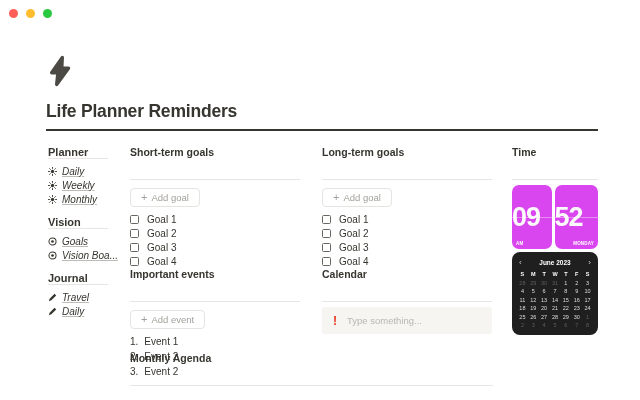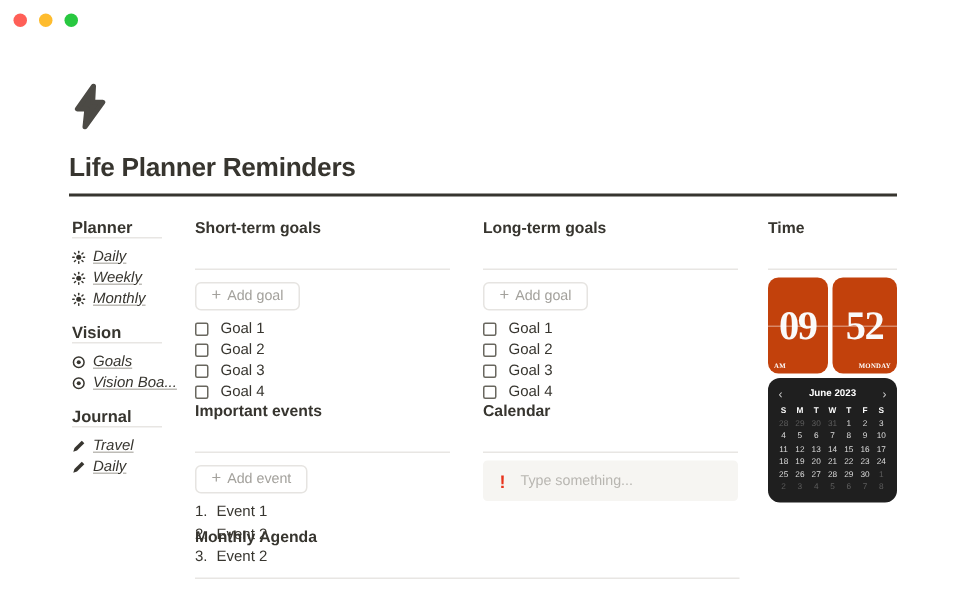--- a/index.html
+++ b/index.html
@@ -58,22 +58,22 @@
   .evt .num { min-width:8px; }
 
   
   .callout { margin-top:4px; background:#f6f5f2; border-radius:3px; height:27px;
              display:flex; align-items:center; padding:0 11px; gap:10px; cursor:text; }
   .excl { font-weight:bold; font-size:12px; }
   .ph   { color:#b8b6b1; font-size:9.5px; }
 
   
   .clock { display:flex; gap:3px; margin-top:3px; }
-  .card { position:relative; height:64px; background:#c2410c; border-radius:7px;
-          display:flex; align-items:center; justify-content:center;font-family:Liberation Serif, serif; }
+  .card { position:relative; height:64px; background:#d946ef; border-radius:7px;
+          display:flex; align-items:center; justify-content:flex-start; }
   .card.hours { width:41px; }
   .card.mins  { width:45px; }
   .card::after { content:''; position:absolute; left:0; right:0; top:50%; height:1px;
                  background:rgba(255,255,255,0.38); }
   .flip-num { font-size:27px; font-weight:bold; color:#fafafa; letter-spacing:-1px; }
   .corner { position:absolute; bottom:3px; font-size:4.5px; font-weight:bold; color:#ffffff; letter-spacing:0.2px; }
   .corner.bl { left:4px; } .corner.br { right:4px; }
 
   
   .cal { margin-top:3px; width:86px; background:#1f1f1f; border-radius:8px; padding:6px 5px 7px; }

